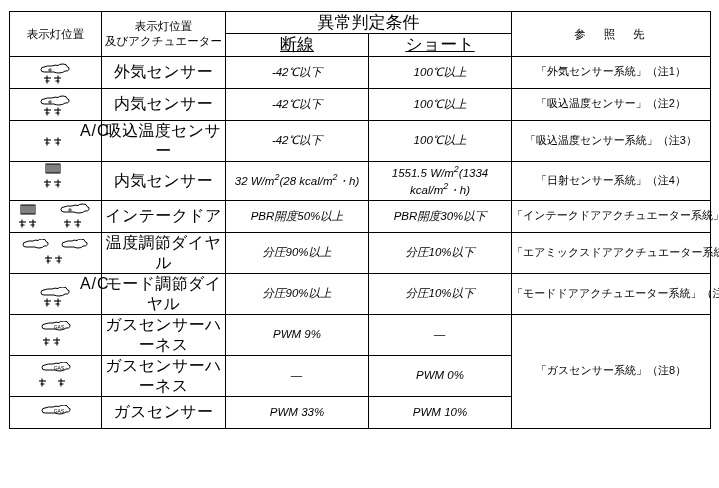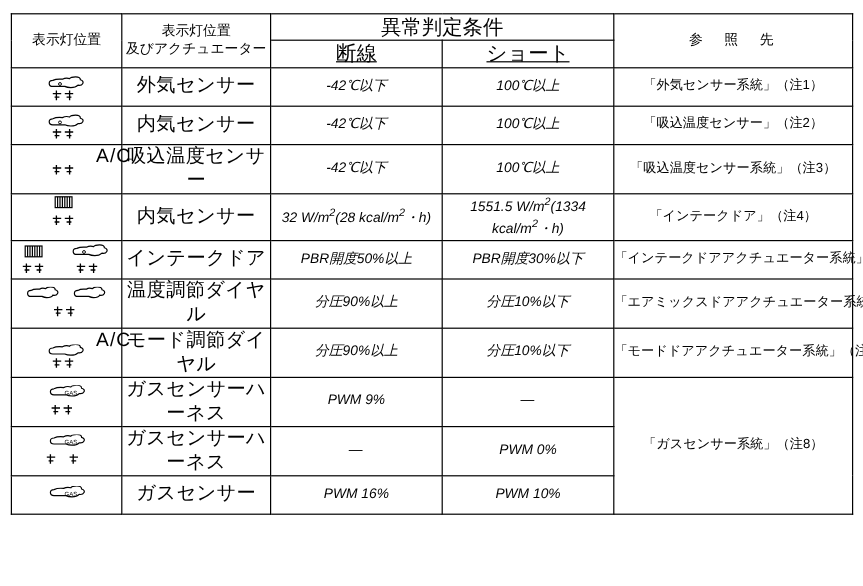--- a/index.html
+++ b/index.html
@@ -214,21 +214,21 @@
                 <line x1="17.5" y1="23" x2="21.5" y2="23" stroke="#000" stroke-width="1.1"></line>
                 <line x1="9" y1="17.5" x2="9" y2="25.5" stroke="#000" stroke-width="1.1"></line>
                 <line x1="20" y1="17.5" x2="20" y2="25.5" stroke="#000" stroke-width="1.1"></line>
               </svg>
             </div>
           </div>
         </td>
         <td class="sensor-name">内気センサー</td>
         <td class="cond-val">32 W/m<span class="unit-small">2</span>(28 kcal/m<span class="unit-small">2</span>・h)</td>
         <td class="cond-val">1551.5 W/m<span class="unit-small">2</span>(1334 kcal/m<span class="unit-small">2</span>・h)</td>
-        <td class="ref-val">「インテークドア」（注4）</td>
+        <td class="ref-val">「日射センサー系統」（注4）</td>
       </tr>
 
       <tr>
         <td>
           <div class="lampwrap">
             <div class="lamp">
               <svg width="36" height="30" viewBox="0 0 36 30">
                 <rect x="3" y="2" width="14" height="9" fill="none" stroke="#000" stroke-width="1"></rect>
                 <line x1="5" y1="2" x2="5" y2="11" stroke="#000" stroke-width="1"></line>
                 <line x1="7" y1="2" x2="7" y2="11" stroke="#000" stroke-width="1"></line>
@@ -392,20 +392,20 @@
           <div class="lampwrap">
             <div class="lamp" style="height:14px;width:34px">
               <svg width="34" height="14" viewBox="0 0 34 14">
                 <path d="M6 3 q-3 0 -3 2.5 q0 2.5 3 2.5 h10 q2 1 5 1 q4 0 6 -2 q3 0.5 4 -1.5 q1 -2 -2 -3 q0 -2.5 -4 -2.5 q-4 0 -5 1.5 q-3 -1 -6 0.5 q-5 -0.5 -8 1" fill="none" stroke="#000" stroke-width="1"></path>
                 <text x="20" y="8" font-size="5" font-family="Liberation Sans, sans-serif" text-anchor="middle">GAS</text>
               </svg>
             </div>
           </div>
         </td>
         <td class="sensor-name">ガスセンサー</td>
-        <td class="cond-val">PWM 16%</td>
+        <td class="cond-val">PWM 33%</td>
         <td class="cond-val">PWM 10%</td>
       </tr>
 
     </tbody>
   </table>
 
 </div>
 
 </body></html>

